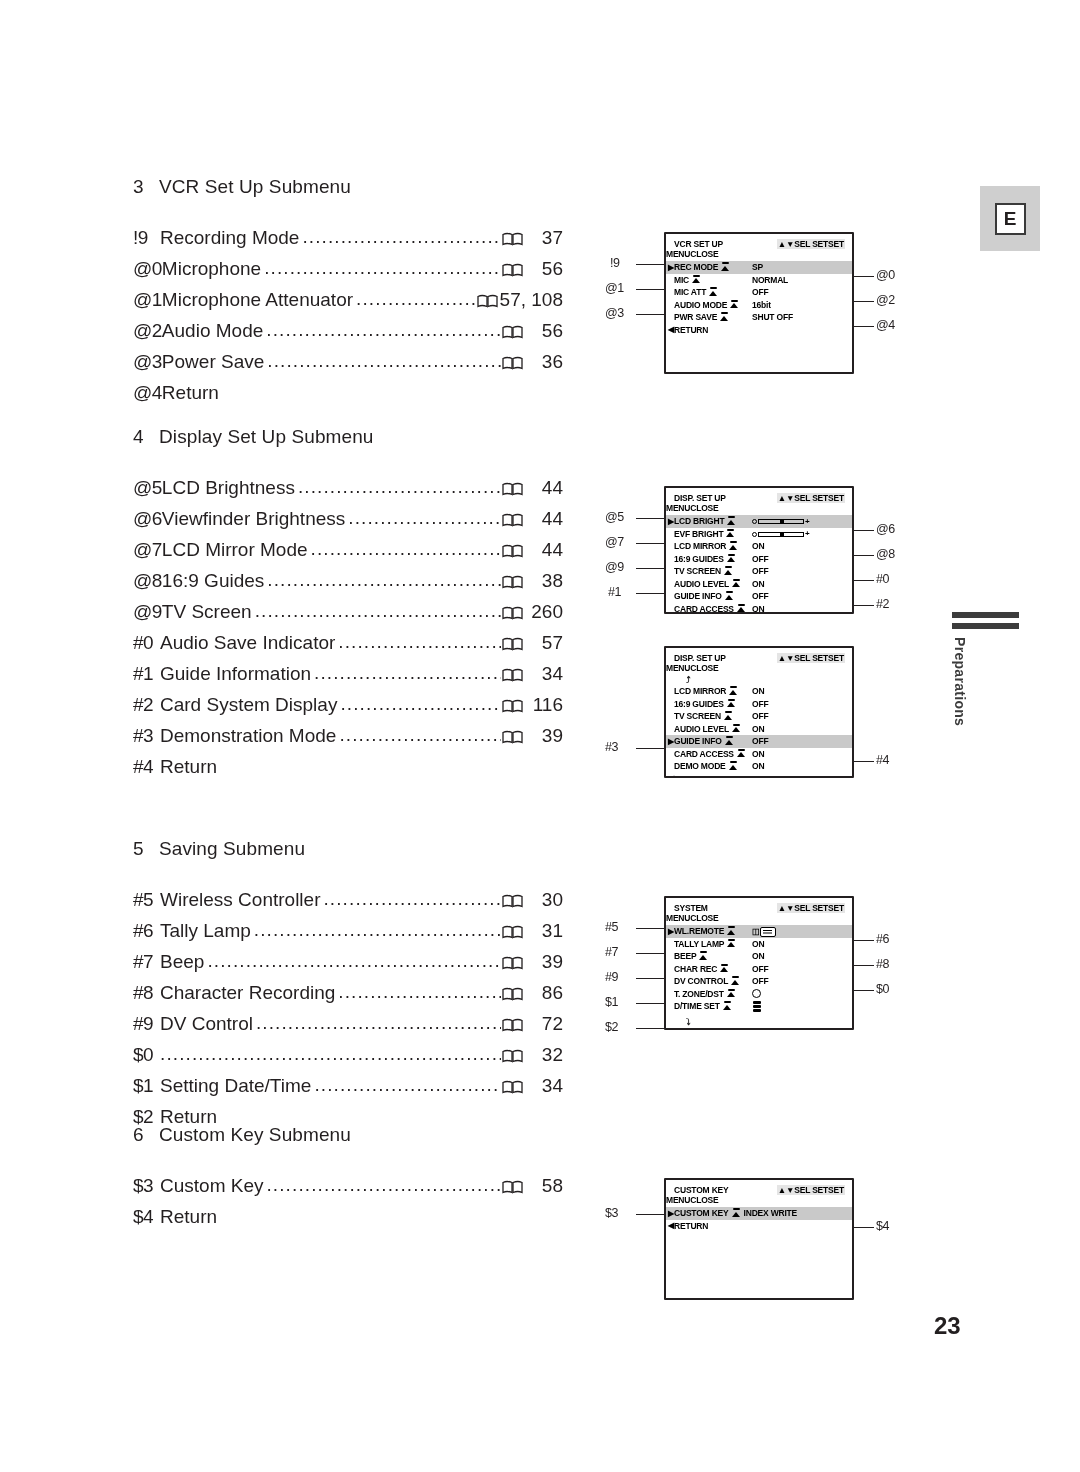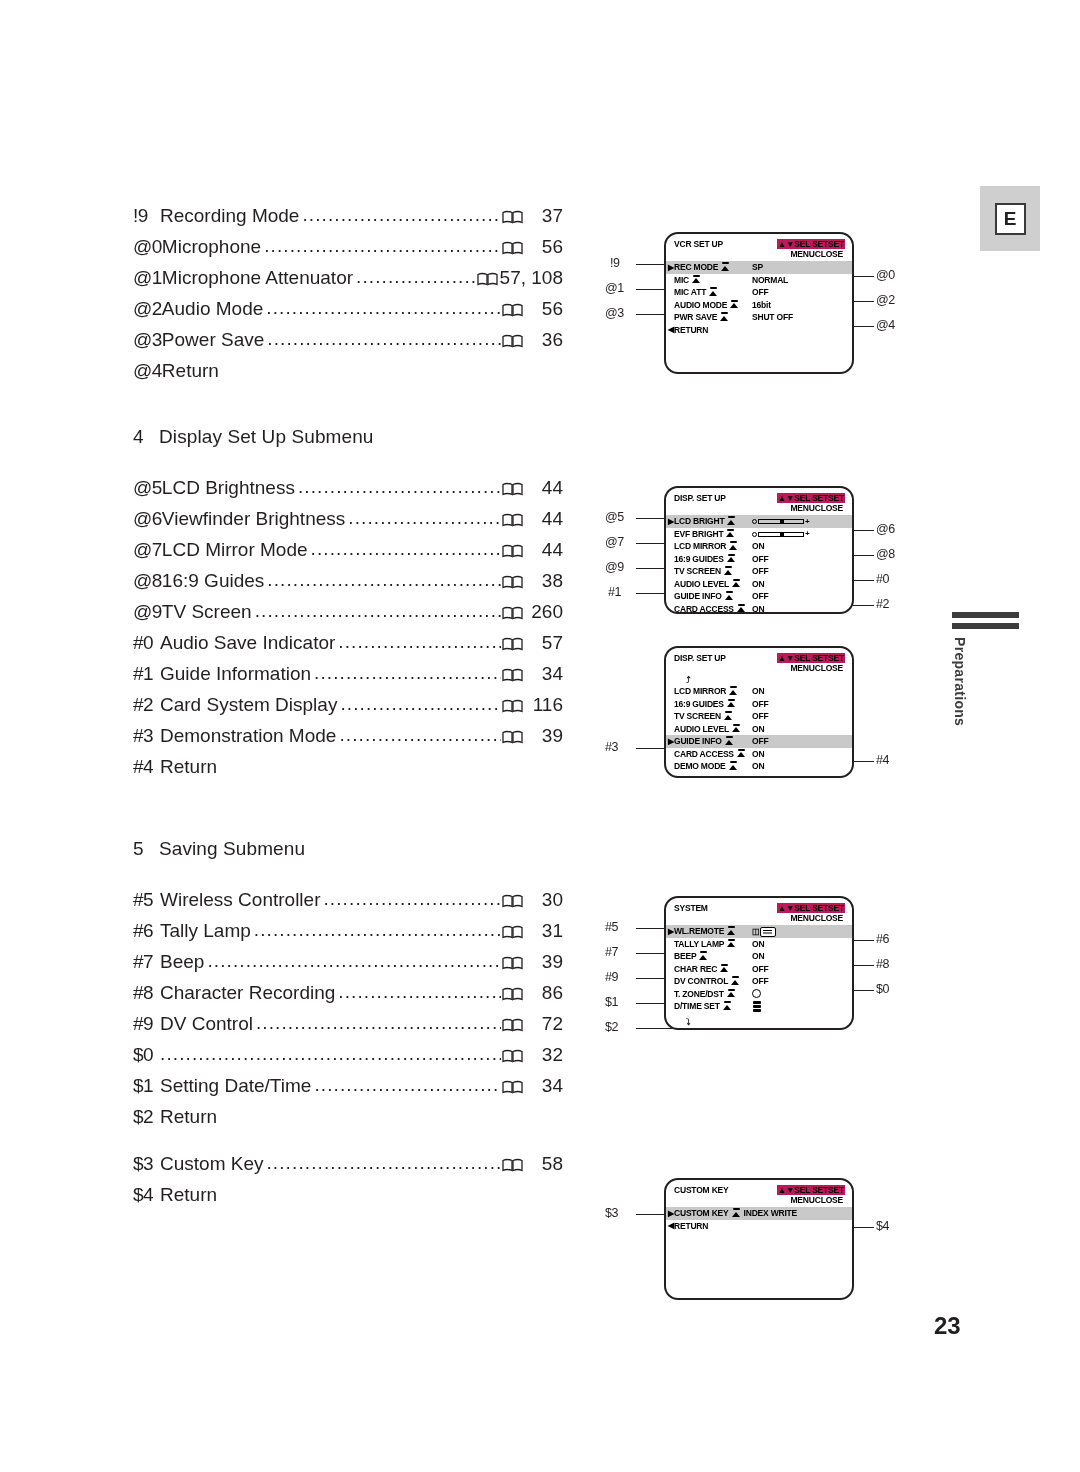--- a/index.html
+++ b/index.html
@@ -86,40 +86,40 @@
   }
   .book svg { display: block; }
 
   
   .diagram {
     position: absolute;
   }
   .screen {
     position: absolute;
     border: 2px solid #231f20;
-    border-radius: 14px;
+    border-radius: 1px;
     background: #ffffff;
     box-sizing: border-box;
     overflow: hidden;
   }
   .scr-head {
     display: flex;
     justify-content: space-between;
     padding: 5px 7px 0 8px;
     font-size: 8.5px;
     font-weight: bold;
     letter-spacing: -0.2px;
     color: #000;
   }
   .scr-head .hl {
-    background: #be185d;
+    background: #e5e5e5;
     padding: 0 1px;
   }
   .scr-sub {
-    text-align: right;
+    text-align: left;
     padding: 0 9px 2px 0;
     font-size: 8.5px;
     font-weight: bold;
     color: #000;
     letter-spacing: -0.2px;
   }
   .mrow {
     display: flex;
     align-items: center;
     font-size: 8.5px;
@@ -344,20 +344,23 @@
     top: 1312px;
     font-size: 24px;
     font-weight: bold;
     color: #231f20;
   }
 </style>
 </head>
 <body>
 
 <div class="toc-col" style="top:176px;">
+  <div class="sec-title">
+    <span class="num">3</span><span>VCR Set Up Submenu</span>
+  </div>
   <ul class="toc-list" style="margin-top:24px;">
     <li class="toc-row">
       <span class="idx">!9</span>
       <span class="lbl">Recording Mode</span>
       <span class="dots">................................................................</span>
       <span class="bookicon"><span class="book"><svg width="21" height="14" viewBox="0 0 21 14">
               <path d="M1 2.5 Q5 0.5 10 2.5 L10 12.5 Q5 10.5 1 12.5 Z" fill="none" stroke="#231f20" stroke-width="1.3"></path>
               <path d="M20 2.5 Q16 0.5 11 2.5 L11 12.5 Q16 10.5 20 12.5 Z" fill="none" stroke="#231f20" stroke-width="1.3"></path>
             </svg></span></span>
       <span class="pg">37</span>
@@ -586,20 +589,23 @@
       <span class="pg">34</span>
     </li>
     <li class="toc-row nopage">
       <span class="idx">$2</span>
       <span class="lbl">Return</span>
     </li>
   </ul>
 </div>
 
 <div class="toc-col" style="top:1124px;">
+  <div class="sec-title">
+    <span class="num">6</span><span>Custom Key Submenu</span>
+  </div>
   <ul class="toc-list" style="margin-top:24px;">
     <li class="toc-row">
       <span class="idx">$3</span>
       <span class="lbl">Custom Key</span>
       <span class="dots">................................................................</span>
       <span class="bookicon"><span class="book"><svg width="21" height="14" viewBox="0 0 21 14">
               <path d="M1 2.5 Q5 0.5 10 2.5 L10 12.5 Q5 10.5 1 12.5 Z" fill="none" stroke="#231f20" stroke-width="1.3"></path>
               <path d="M20 2.5 Q16 0.5 11 2.5 L11 12.5 Q16 10.5 20 12.5 Z" fill="none" stroke="#231f20" stroke-width="1.3"></path>
             </svg></span></span>
       <span class="pg">58</span>

